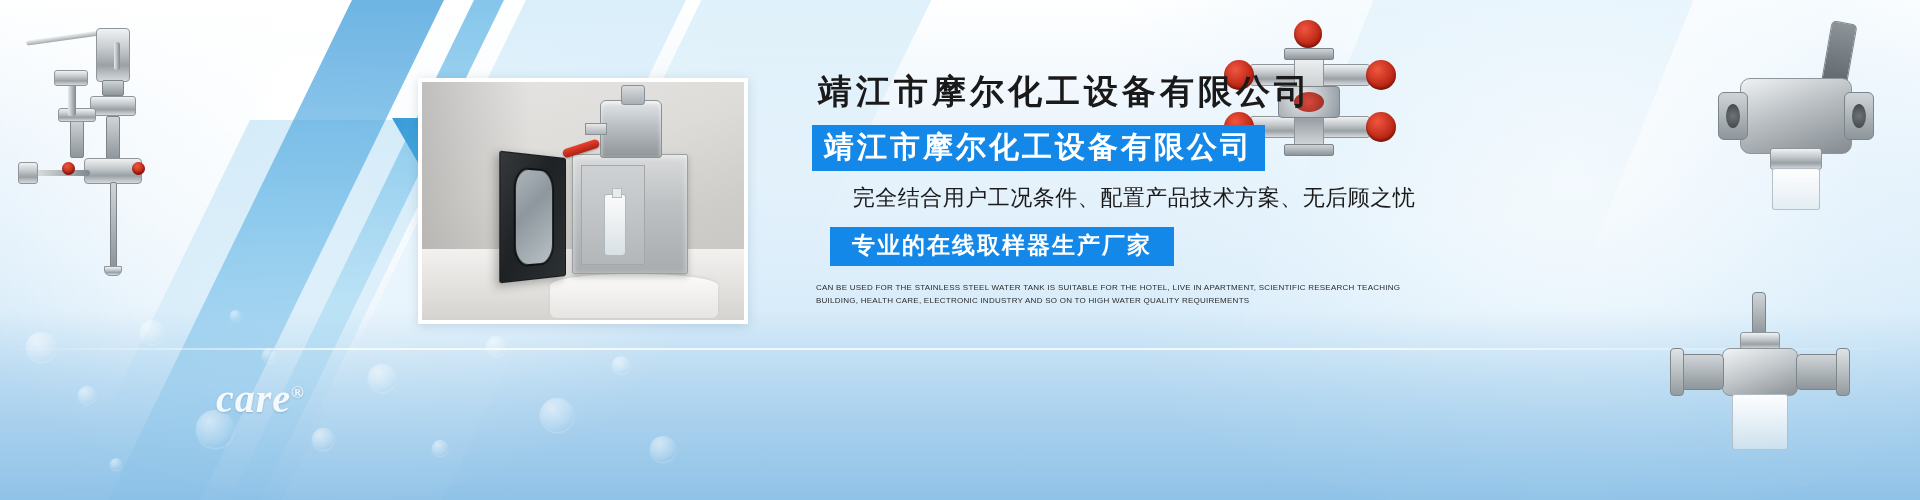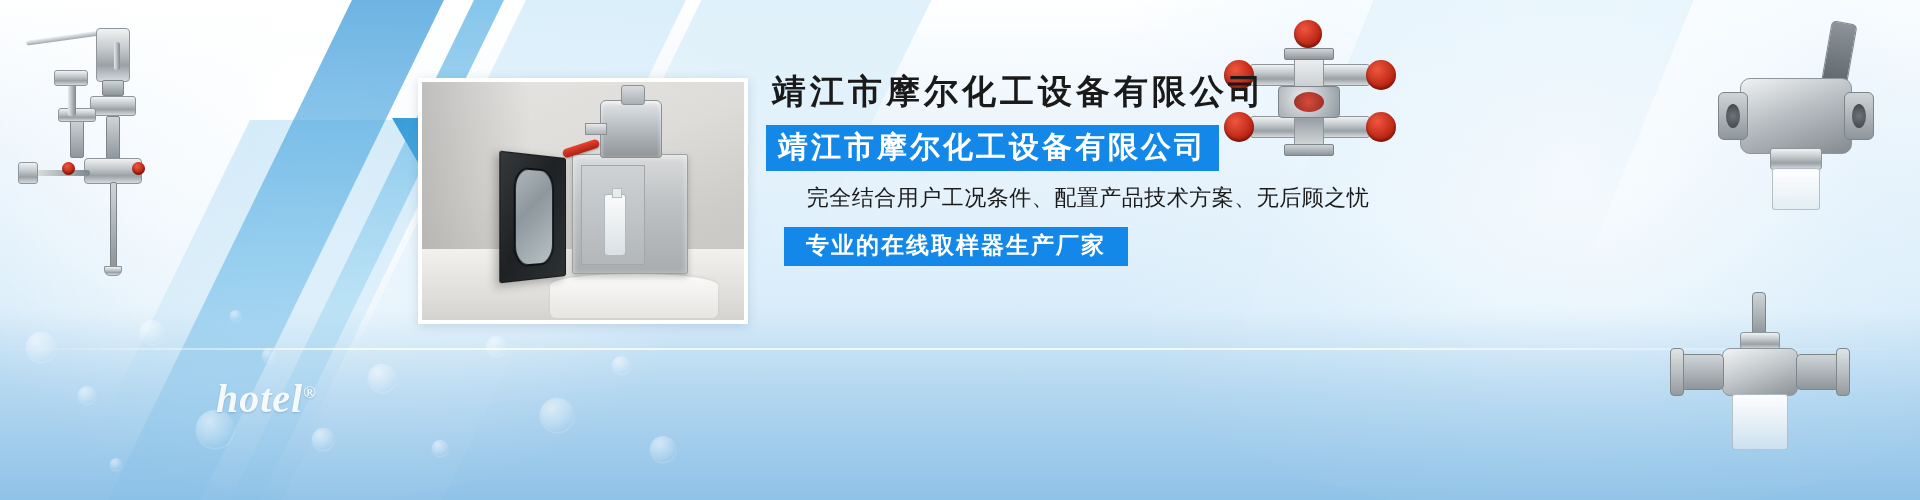--- a/index.html
+++ b/index.html
@@ -162,21 +162,21 @@
   .pipe{ position:absolute; background:linear-gradient(90deg,#e9ecee,#aeb5b9 55%,#7f878c); border-radius:3px; }
 
   
   .eq-tree{ right:500px; top:34px; width:200px; height:130px; }
   
   .eq-valve{ right:36px; top:22px; width:170px; height:190px; }
   
   .eq-bvalve{ right:60px; bottom:38px; width:190px; height:170px; }
 
   
-  .copy{ position:absolute; left:766px; top:70px; width:640px; }
+  .copy{ position:absolute; left:812px; top:70px; width:640px; }
   .co-name{
     font-family:"Liberation Serif","DejaVu Serif",serif;
     font-size:34px; font-weight:700; color:#1a1a1a;
     letter-spacing:4px; line-height:1.28;
     margin-left:6px;
   }
   .hl-main{
     display:inline-block; margin-top:11px;
     background:#1388e8; color:#fff;
     font-size:30px; font-weight:700; letter-spacing:3px;
@@ -362,17 +362,18 @@
           <div class="ph-door-win"></div>
         </div>
     </div>
   </div>
 
   <div class="copy">
     <div class="co-name">靖江市摩尔化工设备有限公司</div>
     <div><span class="hl-main">靖江市摩尔化工设备有限公司</span></div>
     <div class="sub-line">完全结合用户工况条件、配置产品技术方案、无后顾之忧</div>
     <div><span class="hl-sec">专业的在线取样器生产厂家</span></div>
-  </div>
-
-  <div class="wm"><span>hotel</span><sup>®</sup></div>
+    <div class="en-copy">Can be used for the stainless steel water tank is suitable for the hotel, live in apartment, scientific research teaching building, health care, electronic industry and so on to high water quality requirements</div>
+  </div>
+
+  <div class="wm"><span>care</span><sup>®</sup></div>
 
 </div>
 
 </body></html>

